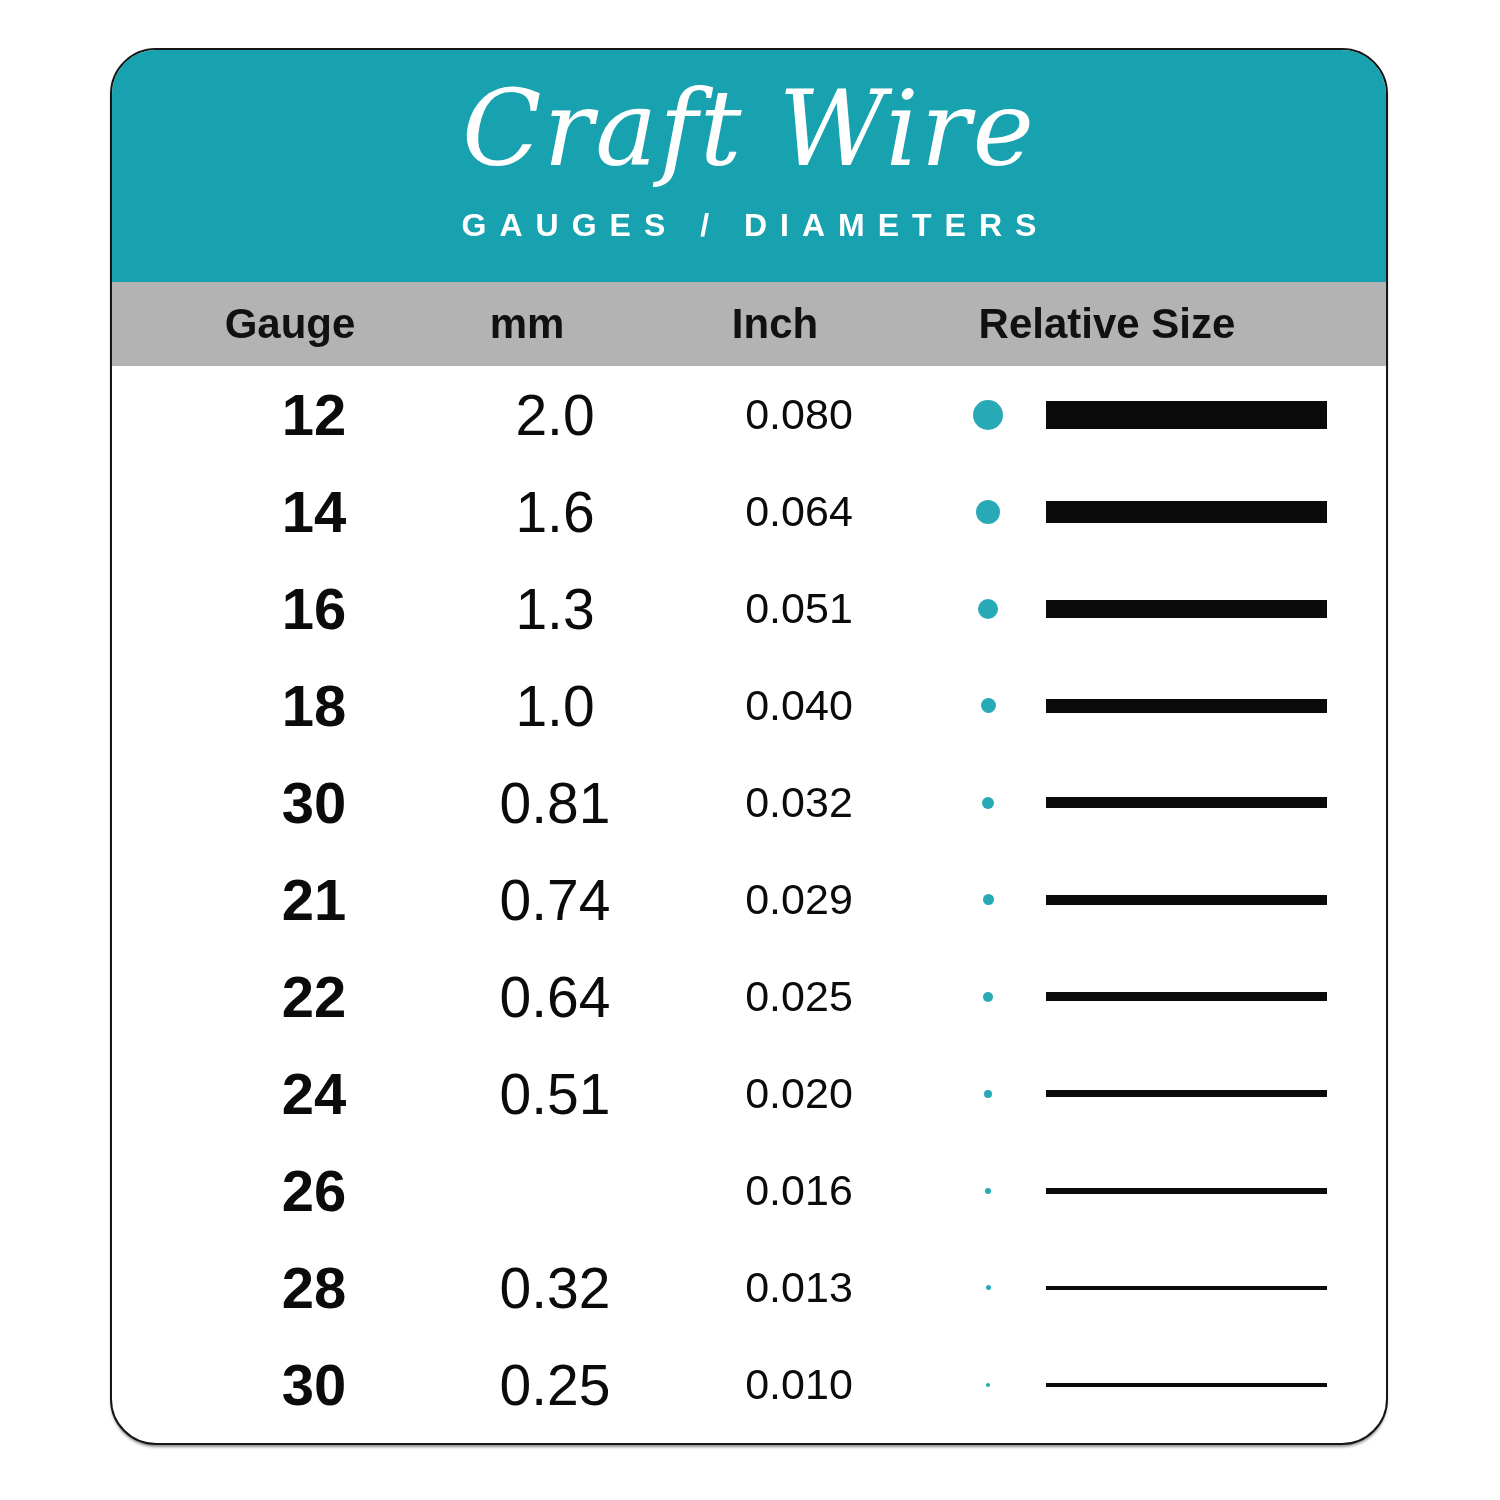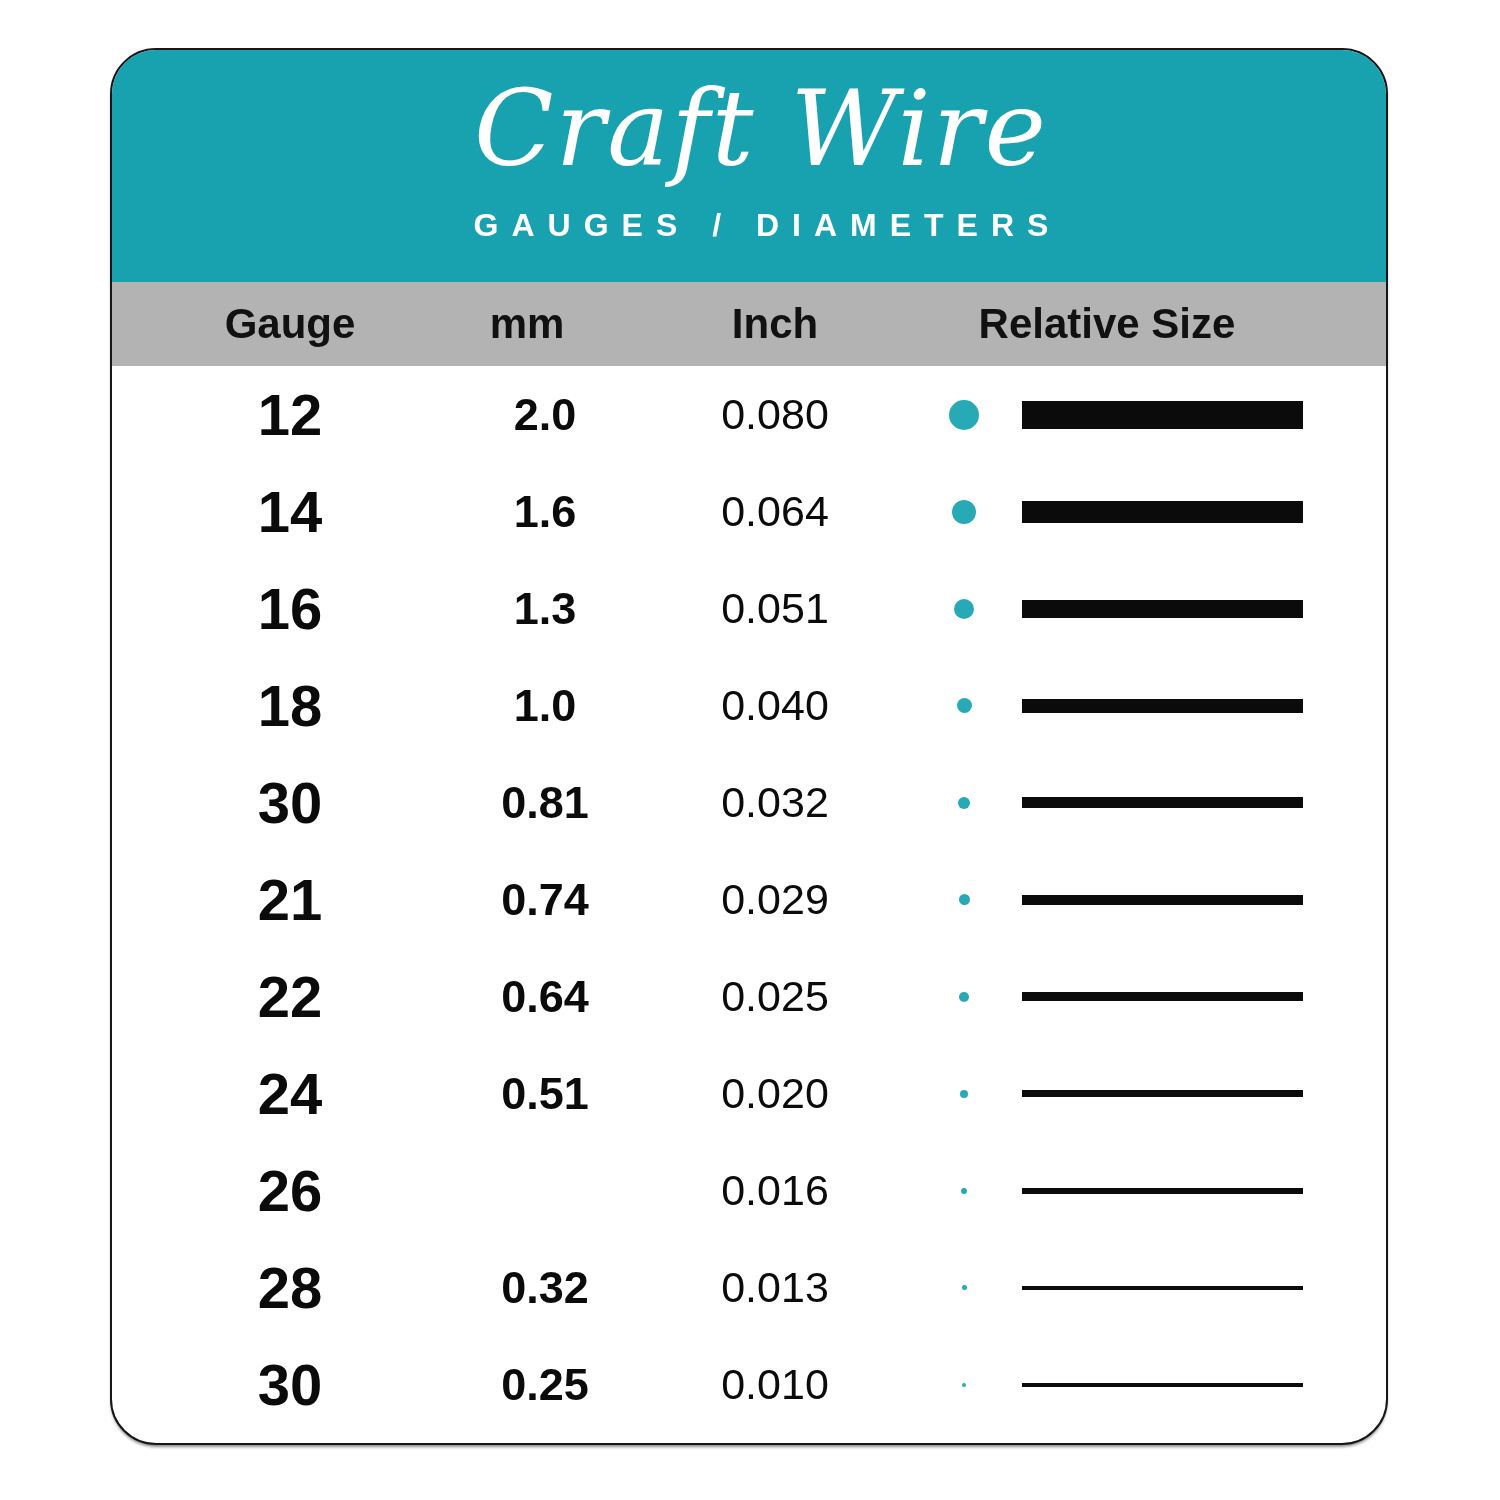--- a/index.html
+++ b/index.html
@@ -26,21 +26,20 @@
     background: #ffffff;
     overflow: hidden;
     box-sizing: border-box;
     box-shadow: 0 3px 3px -1px rgba(0,0,0,0.45);
   }
   .card-header {
     position: relative;
     width: 100%;
     height: 232px;
     background: var(--teal-header, #18a2af);
-    padding-left: 24px;
   }
   .title {
     position: absolute;
     left: 0;
     right: 0;
     top: 22px;
     text-align: center;
     color: #ffffff;
     font-family: "DejaVu Serif", serif;
     font-style: italic;
@@ -81,38 +80,39 @@
     white-space: nowrap;
     text-align: center;
   }
   .ch-gauge { left: 68px;  width: 220px; }
   .ch-mm    { left: 305px; width: 220px; }
   .ch-inch  { left: 553px; width: 220px; }
   .ch-rel   { left: 845px; width: 300px; }
   .rows {
     position: relative;
     width: 100%;
+    margin-left: 24px;
   }
   .row {
     position: relative;
     width: 100%;
     height: 97px;
   }
   .cell {
     position: absolute;
     top: 0;
     height: 100%;
     display: flex;
     align-items: center;
     justify-content: center;
     color: #0b0b0b;
     white-space: nowrap;
   }
   .c-gauge { left: 68px;  width: 220px; font-size: 58px; font-weight: 700; }
-  .c-mm    { left: 323px; width: 220px; font-size: 45px; font-weight: 700; }
+  .c-mm    { left: 309px; width: 220px; font-size: 57px; font-weight: 400; }
   .c-inch  { left: 553px; width: 220px; font-size: 43px; font-weight: 400; }
   .c-dot   { left: 802px; width: 100px; }
   .c-bar   { left: 910px; width: 281px; }
   .dot {
     display: block;
     border-radius: 50%;
     background: var(--teal-dot, #28a9b6);
   }
   .bar {
     display: block;

